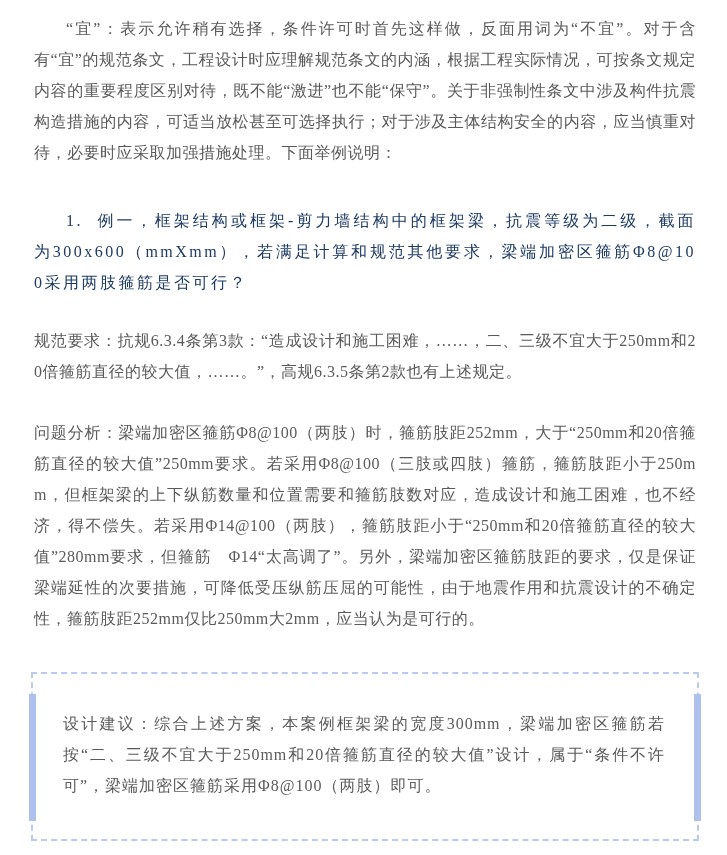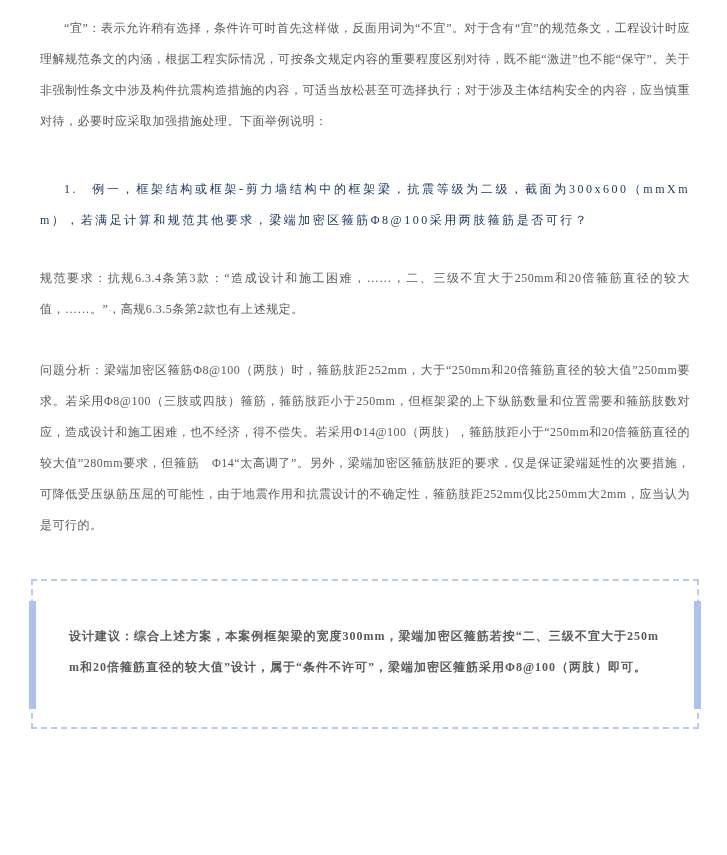--- a/index.html
+++ b/index.html
@@ -13,22 +13,22 @@
     overflow: hidden;
     font-family: "Liberation Serif", "DejaVu Serif", serif;
   }
   .page {
     box-sizing: border-box;
     width: 727px;
     height: 855px;
     padding: 9px 27px 0 30px;
   }
   .para {
-    margin: 10px;
-    font-size: 12px;
+    margin: 4px;
+    font-size: 16px;
     line-height: 31px;
     color: #5a5a5a;
     text-align: justify;
     letter-spacing: 0.5px;
     word-break: break-all;
   }
   .para.indent { text-indent: 2em; }
   .para.intro { margin-top: 4px; }
   .para.example {
     margin-top: 37px;
@@ -39,21 +39,20 @@
   .para.code-req { margin-top: 27px; }
   .para.analysis { margin-top: 30px; }
   .suggestion-box {
     position: relative;
     margin-top: 38px;
     margin-left: 1px;
     margin-right: 1px;
     border: 2px dashed #b9c9f1;
     padding: 30px 28px 34px 26px;
     box-sizing: border-box;
-    font-weight: bold;
   }
   .accent-bar {
     position: absolute;
     width: 7px;
     top: 20px;
     bottom: 18px;
     background: #aec0ee;
   }
   .accent-bar.left  { left: -4px; }
   .accent-bar.right { right: -4px; }

